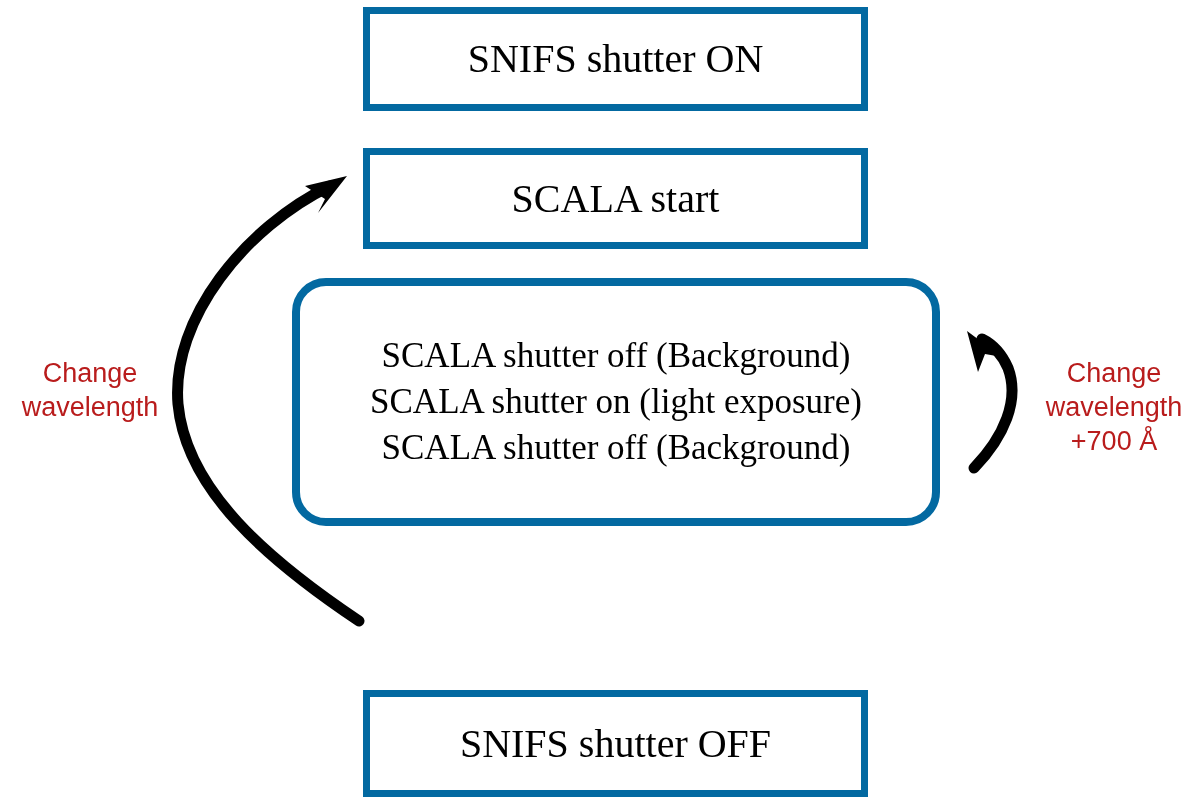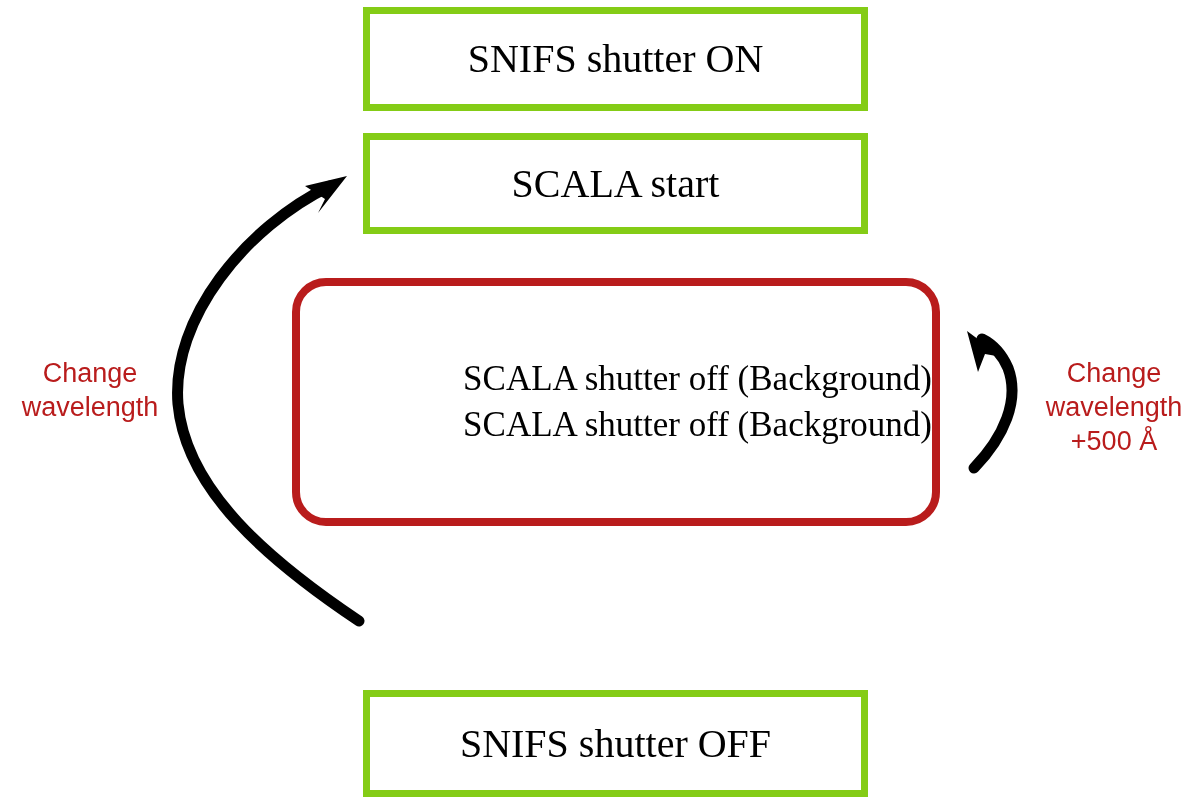--- a/index.html
+++ b/index.html
@@ -11,52 +11,52 @@
     position: relative;
     width: 1200px;
     height: 804px;
     background: #ffffff;
     overflow: hidden;
     font-family: "Liberation Serif", serif;
   }
   .node-box {
     position: absolute;
     box-sizing: border-box;
-    border: 7px solid #84cc16;
+    border: 7px solid #0369a1;
     background: #ffffff;
     display: flex;
     align-items: center;
     justify-content: center;
     text-align: center;
   }
   .node-box .node-label {
     font-family: "Liberation Serif", serif;
     font-size: 40px;
     color: #000000;
     line-height: 1.15;
     white-space: nowrap;
   }
   #box-shutter-on   { left: 363px; top: 7px;   width: 505px; height: 104px; }
-  #box-scala-start  { left: 363px; top: 133px; width: 505px; height: 101px; }
+  #box-scala-start  { left: 363px; top: 148px; width: 505px; height: 101px; }
   #box-readout      { left: 363px; top: 560px; width: 505px; height: 99px;  }
   #box-shutter-off  { left: 363px; top: 690px; width: 505px; height: 107px; }
 
   #box-loop {
     position: absolute;
     left: 292px;
     top: 278px;
     width: 648px;
     height: 248px;
     box-sizing: border-box;
-    border: 8px solid #b91c1c;
+    border: 8px solid #0369a1;
     border-radius: 34px;
     background: #ffffff;
     display: flex;
     flex-direction: column;
-    align-items: flex-end;
+    align-items: center;
     justify-content: center;
   }
   #box-loop .loop-line {
     font-family: "Liberation Serif", serif;
     font-size: 35px;
     color: #000000;
     line-height: 1.32;
     white-space: nowrap;
   }
 
@@ -106,32 +106,33 @@
   <div class="node-box" id="box-shutter-on">
     <span class="node-label">SNIFS shutter ON</span>
   </div>
 
   <div class="node-box" id="box-scala-start">
     <span class="node-label">SCALA start</span>
   </div>
 
   <div id="box-loop">
     <span class="loop-line">SCALA shutter off (Background)</span>
+    <span class="loop-line">SCALA shutter on (light exposure)</span>
     <span class="loop-line">SCALA shutter off (Background)</span>
   </div>
 
 
   <div class="node-box" id="box-shutter-off">
     <span class="node-label">SNIFS shutter OFF</span>
   </div>
 
   <div class="side-label" id="label-left">
     <div>Change</div>
     <div>wavelength</div>
   </div>
 
   <div class="side-label" id="label-right">
     <div>Change</div>
     <div>wavelength</div>
-    <div>+500 Å</div>
+    <div>+700 Å</div>
   </div>
 
 </div>
 
 </body></html>

